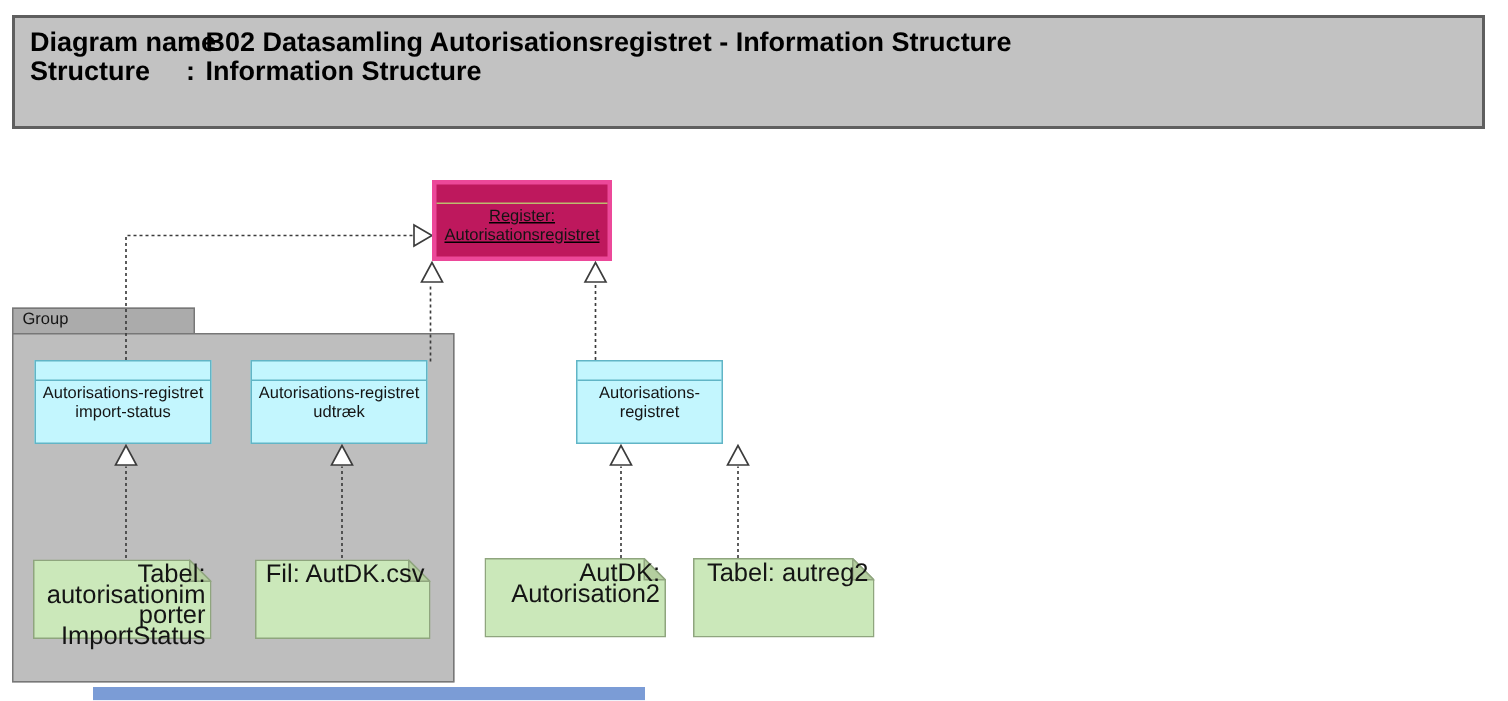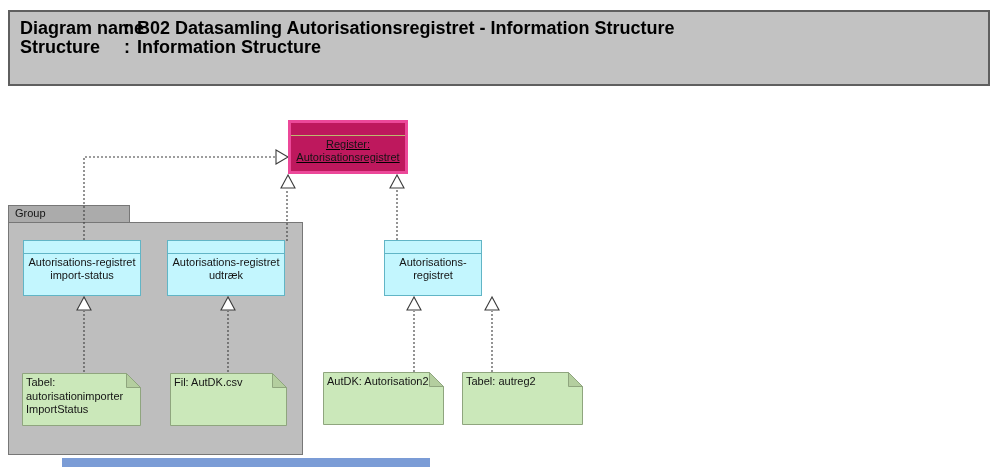--- a/index.html
+++ b/index.html
@@ -34,22 +34,22 @@
   .obj.yellow{background:#be185d;border:3px solid #ec4899;text-decoration:underline;}
   .obj.yellow .strip{border-color:#bdba6f;}
   .obj.cyan{background:#c3f6fe;border:1px solid #61b5c6;}
   .obj.cyan .strip{border-color:#61b5c6;}
 
   
   .note{position:absolute;z-index:3;}
   .note svg{display:block;}
   .note-body{fill:#cbe8ba;stroke:#8fa57e;stroke-width:1;}
   .note-fold{fill:#b4ce9f;stroke:#8fa57e;stroke-width:1;}
-  .note-label{position:absolute;left:4px;right:4px;top:3px;font-size:11px;line-height:13.5px;
-              color:#141414;text-align:left;overflow-wrap:anywhere;}
+  .note-label{position:absolute;left:4px;right:4px;top:3px;font-size:17px;line-height:13.5px;
+              color:#141414;text-align:right;overflow-wrap:anywhere;}
 
   
   .hscroll{position:absolute;left:62px;top:458px;width:368px;height:9px;
            background:#7b9cd6;z-index:5;}
 </style>
 </head>
 <body>
 
 <div class="canvas">
 

